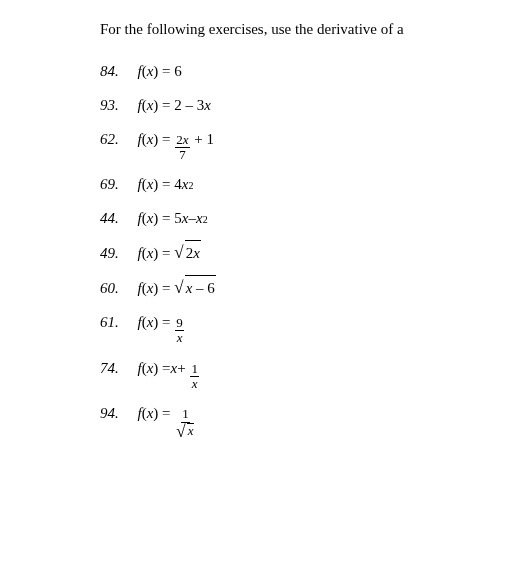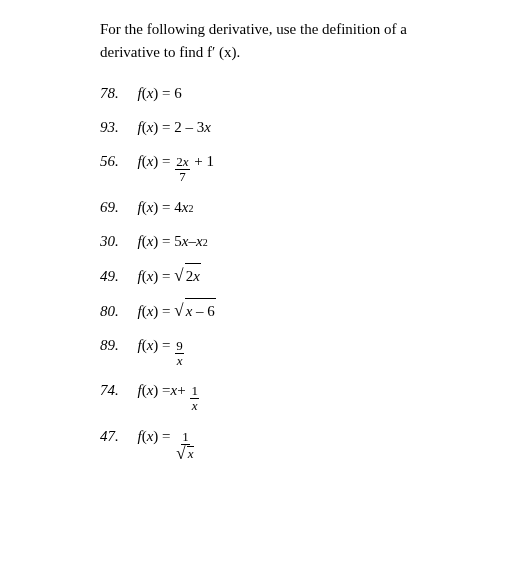--- a/index.html
+++ b/index.html
@@ -78,90 +78,89 @@
       line-height: 0;
     }
     .italic {
       font-style: italic;
     }
   </style>
 </head>
 <body>
 
 <div class="intro">
-  <span>For the following derivative, use the definition of a</span><br>
-  <span>derivative to find  f′&nbsp;(x).</span>
+  <span>For the following exercises, use the derivative of a</span><br>
 </div>
 
 <ul class="exercise-list">
 
   <li>
-    <span class="ex-num italic">78.</span>
+    <span class="ex-num italic">84.</span>
     <span class="ex-content">
       &nbsp;&nbsp;<span class="italic">f</span>(<span class="italic">x</span>) = 6
     </span>
   </li>
 
   <li>
     <span class="ex-num italic">93.</span>
     <span class="ex-content">
       &nbsp;&nbsp;<span class="italic">f</span>(<span class="italic">x</span>) = 2 – 3<span class="italic">x</span>
     </span>
   </li>
 
   <li>
-    <span class="ex-num italic">56.</span>
+    <span class="ex-num italic">62.</span>
     <span class="ex-content">
       &nbsp;&nbsp;<span class="italic">f</span>(<span class="italic">x</span>) =&nbsp;
       <span class="frac">
         <span class="num">2<span class="italic">x</span></span>
         <span class="den">7</span>
       </span>
       &nbsp;+ 1
     </span>
   </li>
 
   <li>
     <span class="ex-num italic">69.</span>
     <span class="ex-content">
       &nbsp;&nbsp;<span class="italic">f</span>(<span class="italic">x</span>) = 4<span class="italic">x</span><sup>2</sup>
     </span>
   </li>
 
   <li>
-    <span class="ex-num italic">30.</span>
+    <span class="ex-num italic">44.</span>
     <span class="ex-content">
       &nbsp;&nbsp;<span class="italic">f</span>(<span class="italic">x</span>) = 5<span class="italic">x</span> – <span class="italic">x</span><sup>2</sup>
     </span>
   </li>
 
   <li>
     <span class="ex-num italic">49.</span>
     <span class="ex-content">
       &nbsp;&nbsp;<span class="italic">f</span>(<span class="italic">x</span>) =&nbsp;
       <span class="sqrt-wrapper">
         <span class="sqrt-symbol">√</span>
           <span class="sqrt-radicand">2<span class="italic">x</span></span>
       </span>
     </span>
   </li>
 
   <li>
-    <span class="ex-num italic">80.</span>
+    <span class="ex-num italic">60.</span>
     <span class="ex-content">
       &nbsp;&nbsp;<span class="italic">f</span>(<span class="italic">x</span>) =&nbsp;
       <span class="sqrt-wrapper">
         <span class="sqrt-symbol">√</span>
           <span class="sqrt-radicand"><span class="italic">x</span> – 6</span>
       </span>
     </span>
   </li>
 
   <li>
-    <span class="ex-num italic">89.</span>
+    <span class="ex-num italic">61.</span>
     <span class="ex-content">
       &nbsp;&nbsp;<span class="italic">f</span>(<span class="italic">x</span>) =&nbsp;
       <span class="frac">
         <span class="num">9</span>
         <span class="den"><span class="italic">x</span></span>
       </span>
     </span>
   </li>
 
   <li>
@@ -169,21 +168,21 @@
     <span class="ex-content">
       &nbsp;&nbsp;<span class="italic">f</span>(<span class="italic">x</span>) = <span class="italic">x</span> +&nbsp;
       <span class="frac">
         <span class="num">1</span>
         <span class="den"><span class="italic">x</span></span>
       </span>
     </span>
   </li>
 
   <li>
-    <span class="ex-num italic">47.</span>
+    <span class="ex-num italic">94.</span>
     <span class="ex-content">
       &nbsp;&nbsp;<span class="italic">f</span>(<span class="italic">x</span>) =&nbsp;
       <span class="frac">
         <span class="num">1</span>
         <span class="den">
           <span class="sqrt-wrapper">
             <span class="sqrt-symbol">√</span>
               <span class="sqrt-radicand"><span class="italic">x</span></span>
           </span>
         </span>

